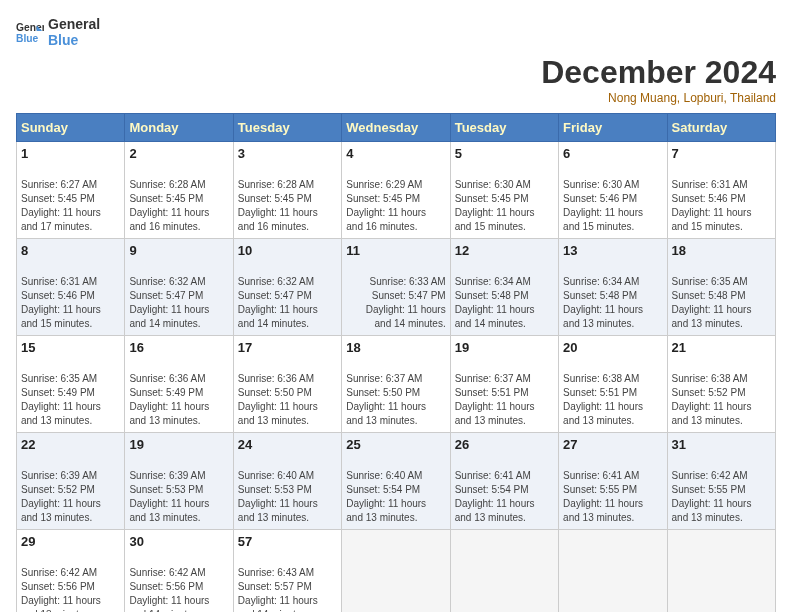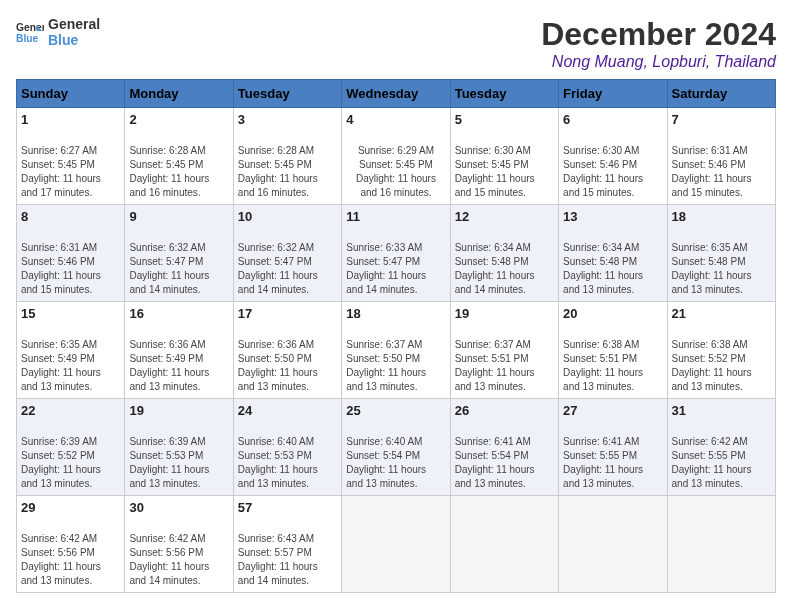--- a/index.html
+++ b/index.html
@@ -25,34 +25,34 @@
       width: 28px;
       height: 28px;
     }
     .title-block {
       text-align: right;
     }
     .month-title {
       font-size: 32px;
       font-weight: bold;
       color: #333;
+      margin-top: 38px;
     }
     .location {
-      font-size: 16px;
-      color: #4c1d95;
-      font-style: italic;
+      font-size: 12px;
+      color: #a16207;
     }
     .calendar {
       width: 100%;
       border-collapse: collapse;
       table-layout: fixed;
     }
     .calendar th {
       background: #4a7fc1;
-      color: #000000;
+      color: #fef9c3;
       font-size: 13px;
       font-weight: bold;
       padding: 6px 4px;
       text-align: left;
       border: 1px solid #3a6aab;
     }
     .calendar td {
       vertical-align: top;
       border: 1px solid #ccc;
       padding: 4px;
@@ -132,21 +132,21 @@
         </td>
         <td>
           <span class="day-num">3</span>
           <div class="day-info" style="white-space: pre-line;">Sunrise: 6:28 AM
 Sunset: 5:45 PM
 Daylight: 11 hours
 and 16 minutes.</div>
         </td>
         <td>
           <span class="day-num">4</span>
-          <div class="day-info" style="white-space: pre-line; text-align: center;">Sunrise: 6:29 AM
+          <div class="day-info" style="white-space: pre-line;">Sunrise: 6:29 AM
 Sunset: 5:45 PM
 Daylight: 11 hours
 and 16 minutes.</div>
         </td>
         <td>
           <span class="day-num">5</span>
           <div class="day-info" style="white-space: pre-line;">Sunrise: 6:30 AM
 Sunset: 5:45 PM
 Daylight: 11 hours
 and 15 minutes.</div>
@@ -183,21 +183,21 @@
         </td>
         <td>
           <span class="day-num">10</span>
           <div class="day-info" style="white-space: pre-line;">Sunrise: 6:32 AM
 Sunset: 5:47 PM
 Daylight: 11 hours
 and 14 minutes.</div>
         </td>
         <td>
           <span class="day-num">11</span>
-          <div class="day-info" style="white-space: pre-line;">Sunrise: 6:33 AM
+          <div class="day-info" style="white-space: pre-line; text-align: right;">Sunrise: 6:33 AM
 Sunset: 5:47 PM
 Daylight: 11 hours
 and 14 minutes.</div>
         </td>
         <td>
           <span class="day-num">12</span>
           <div class="day-info" style="white-space: pre-line;">Sunrise: 6:34 AM
 Sunset: 5:48 PM
 Daylight: 11 hours
 and 14 minutes.</div>

